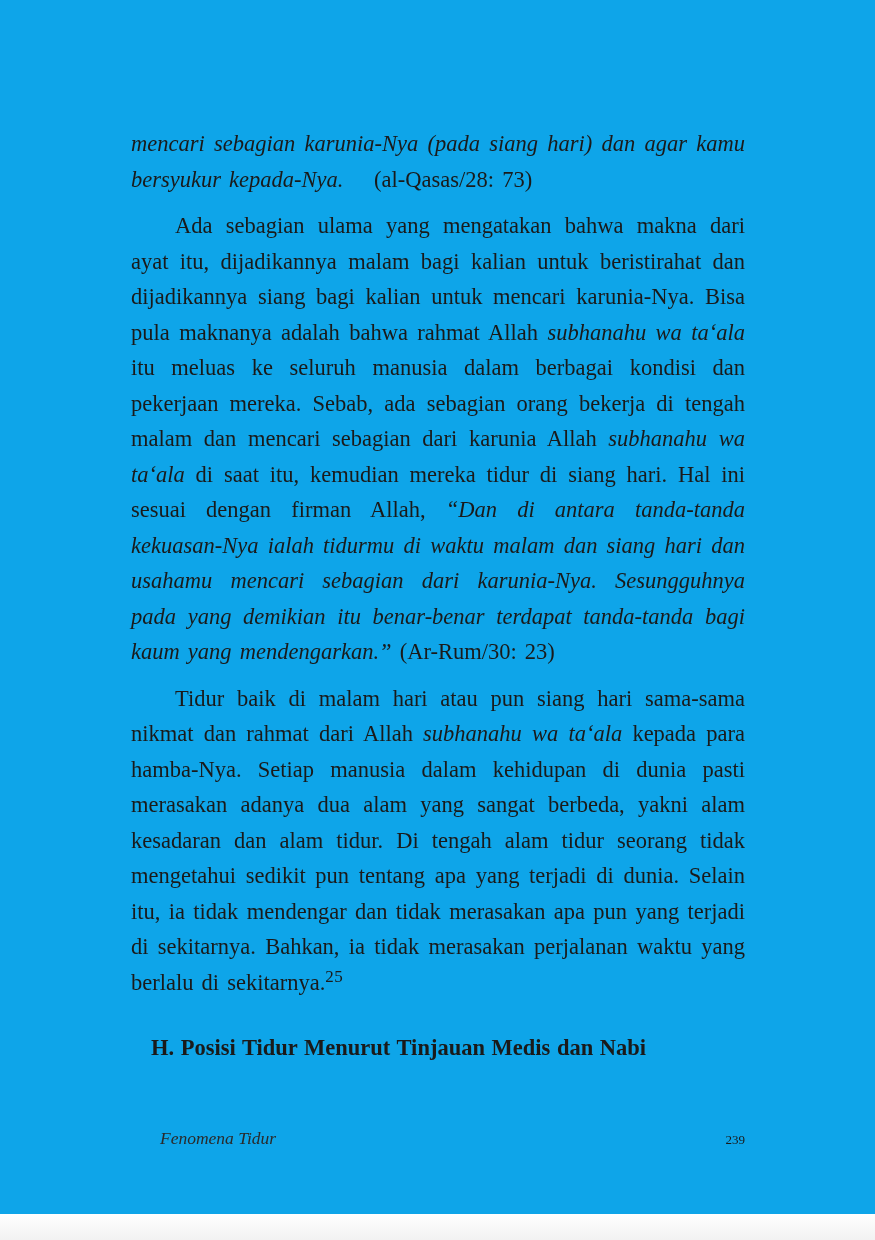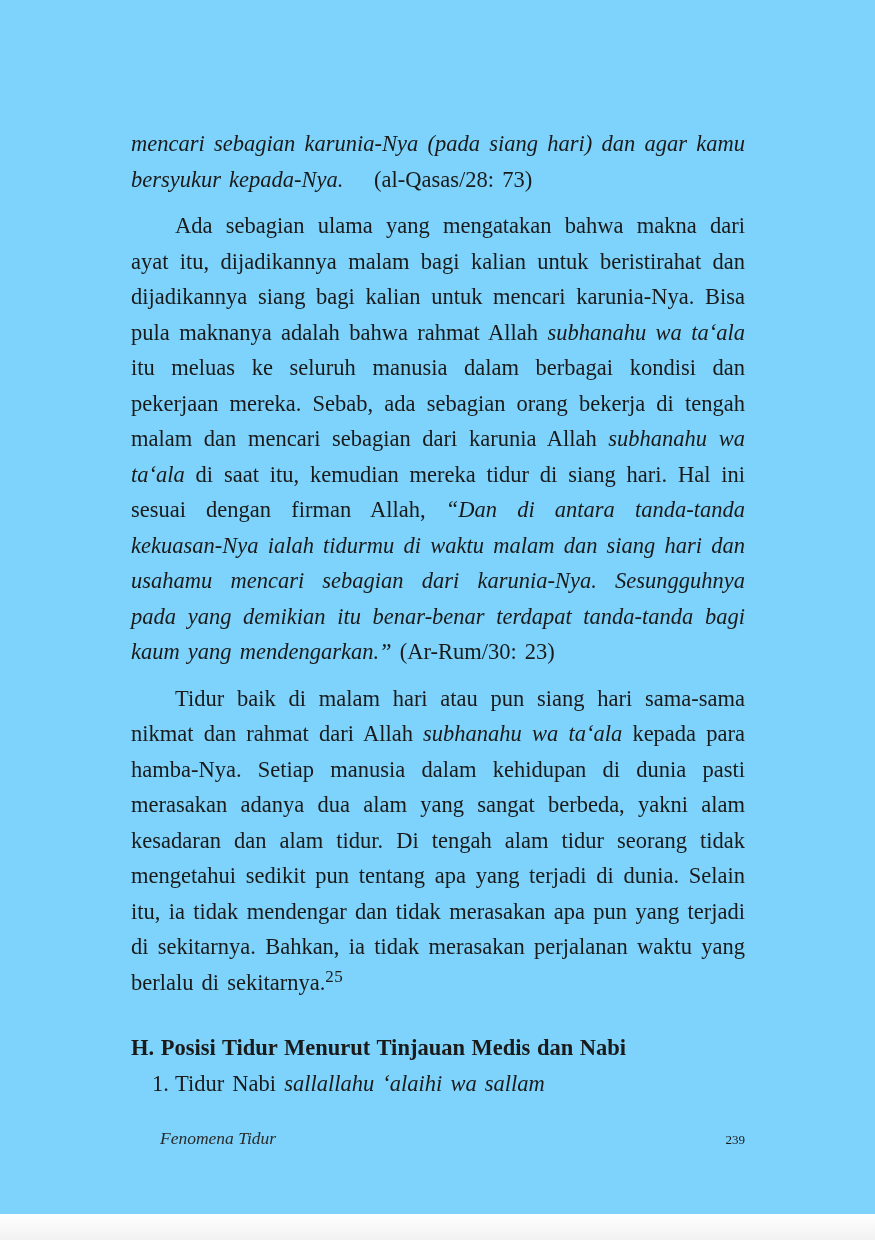--- a/index.html
+++ b/index.html
@@ -8,42 +8,42 @@
   body {
     width: 875px; height: 1240px;
     background: #ffffff;
     position: relative;
     overflow: hidden;
     font-family: "Liberation Serif", serif;
     color: #1a1a1a;
   }
   .page {
     position: absolute; inset: 0;
-    background: #7dd3fc;
+    background: #0ea5e9;
   }
   .page-edge {
     position: absolute; left: 0; right: 0; bottom: 0; height: 26px;
     background: linear-gradient(#ffffff, #f2f2f2);
   }
   .content {
     position: absolute;
     left: 131px; top: 126px; width: 614px;
     font-size: 22.5px;
     line-height: 35.5px;
     text-align: justify;
     word-spacing: 2.5px;
   }
   .content p, .content h2 {
     margin: 0; padding: 0; font-weight: normal; font-size: inherit;
   }
   .block.quote, .block.paragraph { margin-bottom: 11px; }
   .block.indent { text-indent: 44px; }
   .seg-normal { font-style: normal; }
   .seg-italic { font-style: italic; }
-  .seg-bold { font-weight: bold; }
+  .seg-bold { font-weight: bold; margin-left: 20px; }
   sup.seg-superscript {
     font-size: 17px;
     line-height: 0;
     vertical-align: super;
     letter-spacing: 0.5px;
   }
   .block.heading {
     margin-top: 30px;
     font-weight: bold;
     text-align: left;
@@ -79,21 +79,20 @@
 </style>
 </head>
 <body>
 
 <div class="page">
   <div class="content">
       <p class="block quote"><span class="seg-italic">mencari sebagian karunia-Nya (pada siang hari) dan agar kamu bersyukur kepada-Nya.</span><span class="seg-normal">  (al-Qasas/28: 73)</span></p>
       <p class="block paragraph indent"><span class="seg-normal">Ada sebagian ulama yang mengatakan bahwa makna dari ayat itu, dijadikannya malam bagi kalian untuk beristirahat dan dijadikannya siang bagi kalian untuk mencari karunia-Nya. Bisa pula maknanya adalah bahwa rahmat Allah </span><span class="seg-italic">subhanahu wa ta‘ala</span><span class="seg-normal"> itu meluas ke seluruh manusia dalam berbagai kondisi dan pekerjaan mereka. Sebab, ada sebagian orang bekerja di tengah malam dan mencari sebagian dari karunia Allah </span><span class="seg-italic">subhanahu wa ta‘ala</span><span class="seg-normal"> di saat itu, kemudian mereka tidur di siang hari. Hal ini sesuai dengan firman Allah, </span><span class="seg-italic">“Dan di antara tanda-tanda kekuasan-Nya ialah tidurmu di waktu malam dan siang hari dan usahamu mencari sebagian dari karunia-Nya. Sesungguhnya pada yang demikian itu benar-benar terdapat tanda-tanda bagi kaum yang mendengarkan.”</span><span class="seg-normal"> (Ar-Rum/30: 23)</span></p>
       <p class="block paragraph indent"><span class="seg-normal">Tidur baik di malam hari atau pun siang hari sama-sama nikmat dan rahmat dari Allah </span><span class="seg-italic">subhanahu wa ta‘ala</span><span class="seg-normal"> kepada para hamba-Nya. Setiap manusia dalam kehidupan di dunia pasti merasakan adanya dua alam yang sangat berbeda, yakni alam kesadaran dan alam tidur. Di tengah alam tidur seorang tidak mengetahui sedikit pun tentang apa yang terjadi di dunia. Selain itu, ia tidak mendengar dan tidak merasakan apa pun yang terjadi di sekitarnya. Bahkan, ia tidak merasakan perjalanan waktu yang berlalu di sekitarnya.</span><sup class="seg-superscript">25</sup></p>
       <h2 class="block heading"><span class="seg-bold">H. Posisi Tidur Menurut Tinjauan Medis dan Nabi</span></h2>
-      <p class="block list-item"><span class="list-number">1.</span><span class="seg-normal">Tidur Nabi </span><span class="seg-italic">sallallahu ‘alaihi wa sallam</span></p>
     </div>
 
   <div class="footer">
     <span class="book-title">Fenomena Tidur</span>
     <span class="page-num">239</span>
   </div>
 
   <div class="page-edge"></div>
 </div>
 

